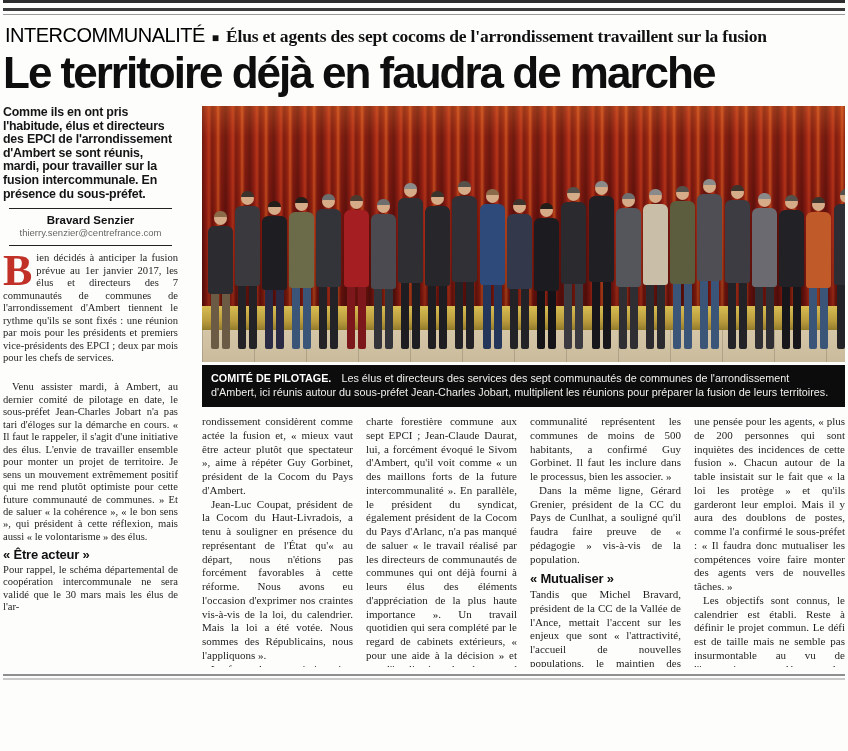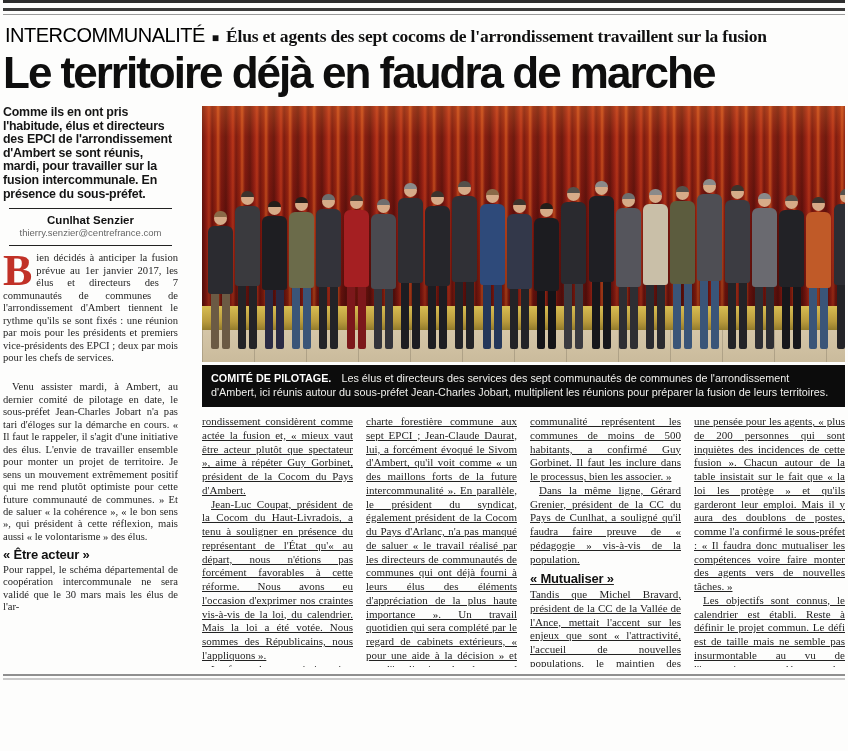--- a/index.html
+++ b/index.html
@@ -85,21 +85,21 @@
   .person .coat { width:25px; margin-top:1px; border-radius:6px 6px 3px 3px; }
   .person .legs { display:flex; gap:3px; }
   .person .legs i { display:block; width:8px; height:100%; border-radius:0 0 2px 2px; }
   
   .caption {
     margin-top:3px; background:#0c0c0c; color:#efefec; padding:6px 9px 7px 9px;
     font-family:"Liberation Sans", sans-serif; font-size:10.8px; line-height:1.35;
   }
   .cap-label { font-weight:700; color:#fff; margin-right:10px; }
   
-  .cols { display:flex; gap:13px; margin-top:8px; height:252px; overflow:hidden;text-decoration:underline; }
+  .cols { display:flex; gap:13px; margin-top:8px; height:252px; overflow:hidden; }
   .col { flex:1; min-width:0; font-size:11px; line-height:13.75px; text-align:justify; color:#1f1f1f; overflow:hidden; }
   .col p + p { text-indent:9px; }
   
   .bottom-rule { margin-top:7px; height:6px; border-top:2px solid #8f8f8f; border-bottom:2px solid #c9c9c9; }
 </style>
 </head>
 <body>
 
 <div class="page">
 
@@ -114,21 +114,21 @@
   </div>
 
   <h1 class="headline">Le territoire déjà en faudra de marche</h1>
 
   <div class="content">
 
     <div class="leftcol">
       <p class="intro">Comme ils en ont pris l'habitude, élus et directeurs des EPCI de l'arrondissement d'Ambert se sont réunis, mardi, pour travailler sur la fusion intercommunale. En présence du sous-préfet.</p>
       <hr class="rule">
       <div class="byline">
-        <div class="author">Cunlhat Senzier</div>
+        <div class="author">Bravard Senzier</div>
         <div class="email">thierry.senzier@centrefrance.com</div>
       </div>
       <hr class="rule">
       <div class="body-text">
         <p><span class="dropcap">B</span><span>ien décidés à anticiper la fusion prévue au 1er janvier 2017, les élus et directeurs des 7 communautés de communes de l'arrondissement d'Ambert tiennent le rythme qu'ils se sont fixés : une réunion par mois pour les présidents et premiers vice-présidents des EPCI ; deux par mois pour les chefs de services.</span></p>
         <p>Venu assister mardi, à Ambert, au dernier comité de pilotage en date, le sous-préfet Jean-Charles Jobart n'a pas tari d'éloges sur la démarche en cours. « Il faut le rappeler, il s'agit d'une initiative des élus. L'envie de travailler ensemble pour monter un projet de territoire. Je sens un mouvement extrêmement positif qui me rend plutôt optimiste pour cette future communauté de communes. » Et de saluer « la cohérence », « le bon sens », qui président à cette réflexion, mais aussi « le volontarisme » des élus.</p>
         <h3 class="subhead">« Être acteur »</h3>
         <p>Pour rappel, le schéma départemental de coopération intercommunale ne sera validé que le 30 mars mais les élus de l'ar-</p>
       </div>
     </div>

